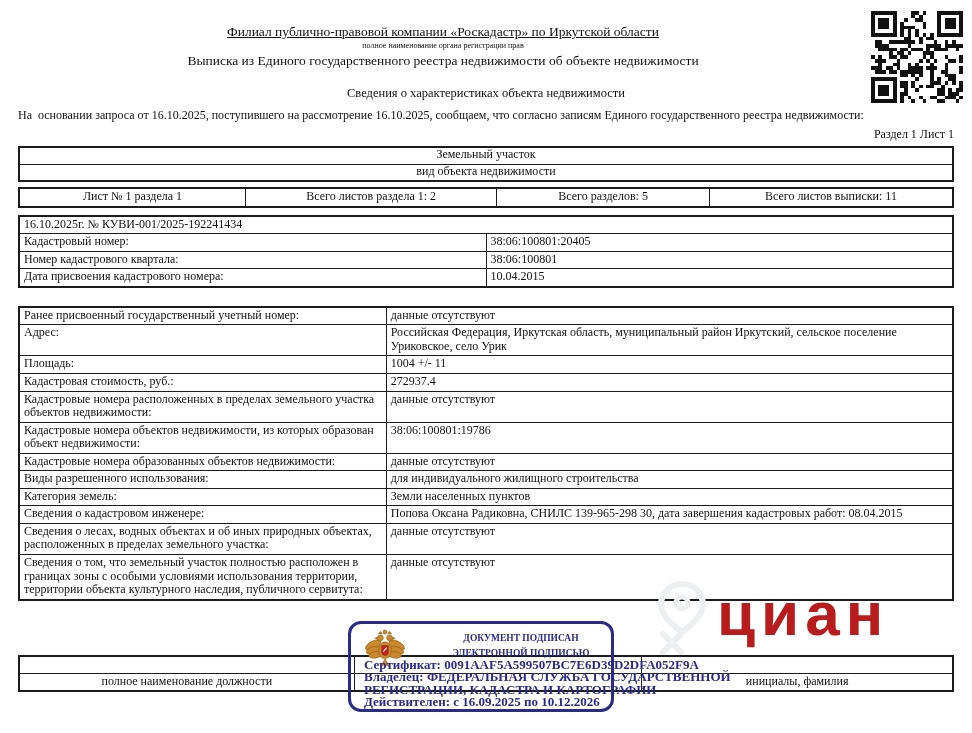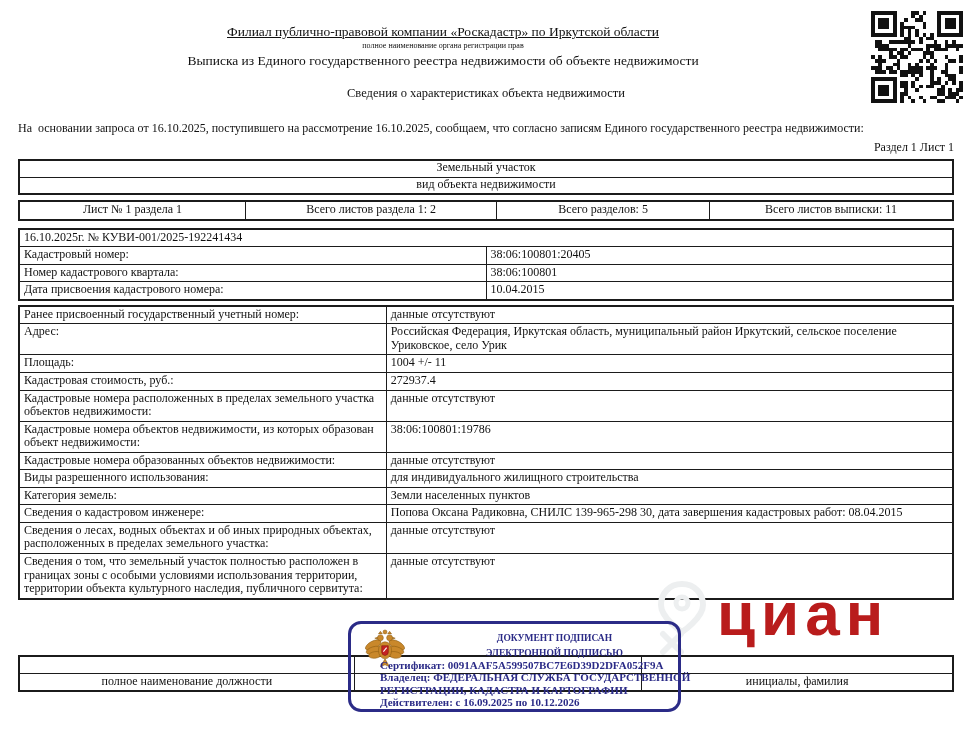--- a/index.html
+++ b/index.html
@@ -6,48 +6,48 @@
   .page{position:relative;width:972px;height:733px;background:#ffffff;overflow:hidden;
         font-family:"Liberation Serif","DejaVu Serif",serif;color:#111;}
   .content{padding:0 18px;position:relative;}
 
   
   .hdr{margin-top:24px;padding-right:86px;text-align:center;}
   .org-name{font-size:13.5px;text-decoration:underline;}
   .org-caption{font-size:8px;margin-top:1px;}
   .doc-title{font-size:13.5px;margin-top:3px;}
   .section-title{text-align:center;font-size:12.5px;margin-top:17px;}
-  .request-line{font-size:12px;margin-top:20px;white-space:pre-wrap;}
+  .request-line{font-size:12px;margin-top:7px;white-space:pre-wrap;}
   .razdel{font-size:12px;text-align:right;margin-top:4px;}
 
   
   table{border-collapse:collapse;width:100%;table-layout:fixed;}
   .t{border:2px solid #1b1b1b;}
   td{border:1px solid #1b1b1b;font-size:12px;line-height:1.13;padding:1px 4px 2px;vertical-align:top;
      overflow:hidden;}
   .tc{text-align:center;}
   .obj-table{margin-top:4px;}
   .obj-table td{padding:0 4px 2px;}
   .sheets-table{margin-top:5px;}
   .reg-table{margin-top:7px;}
-  .main-table{margin-top:4px;}
+  .main-table{margin-top:18px;}
   .lbl{width:38.3%;}
 
   
   .footer-table{position:absolute;left:18px;top:655px;width:936px;}
   .footer-table td{height:14px;font-size:12px;text-align:center;padding:1px 2px;}
   .fc1{width:35.9%;} .fc2{width:30.8%;} .fc3{width:33.3%;}
 
   
-  .stamp{position:absolute;left:348px;top:621px;width:333px;height:91px;box-sizing:border-box;
+  .stamp{position:absolute;left:348px;top:621px;width:266px;height:91px;box-sizing:border-box;
          border:3px solid #2b2b87;border-radius:13px;background:transparent;}
   .stamp-title{position:absolute;left:84px;right:4px;top:7px;text-align:center;color:#2b2b87;
                font-weight:bold;font-size:9.5px;line-height:15px;}
   .stamp-cert{position:absolute;left:13px;right:4px;top:35px;color:#2b2b87;font-weight:bold;
-              font-size:11px;line-height:12.4px;white-space:nowrap;margin-left:16px;}
+              font-size:13px;line-height:12.4px;white-space:nowrap;}
   .eagle{position:absolute;left:13px;top:4px;}
 
   
   .qr{position:absolute;left:871px;top:11px;width:92px;height:92px;}
 
   
   .wm{position:absolute;left:645px;top:578px;width:320px;height:95px;pointer-events:none;}
   .wm-text{position:absolute;left:72px;top:0px;font-family:"Liberation Sans","DejaVu Sans",sans-serif;
            font-weight:bold;font-size:62px;letter-spacing:6px;color:#b91c1c;}
 </style>

